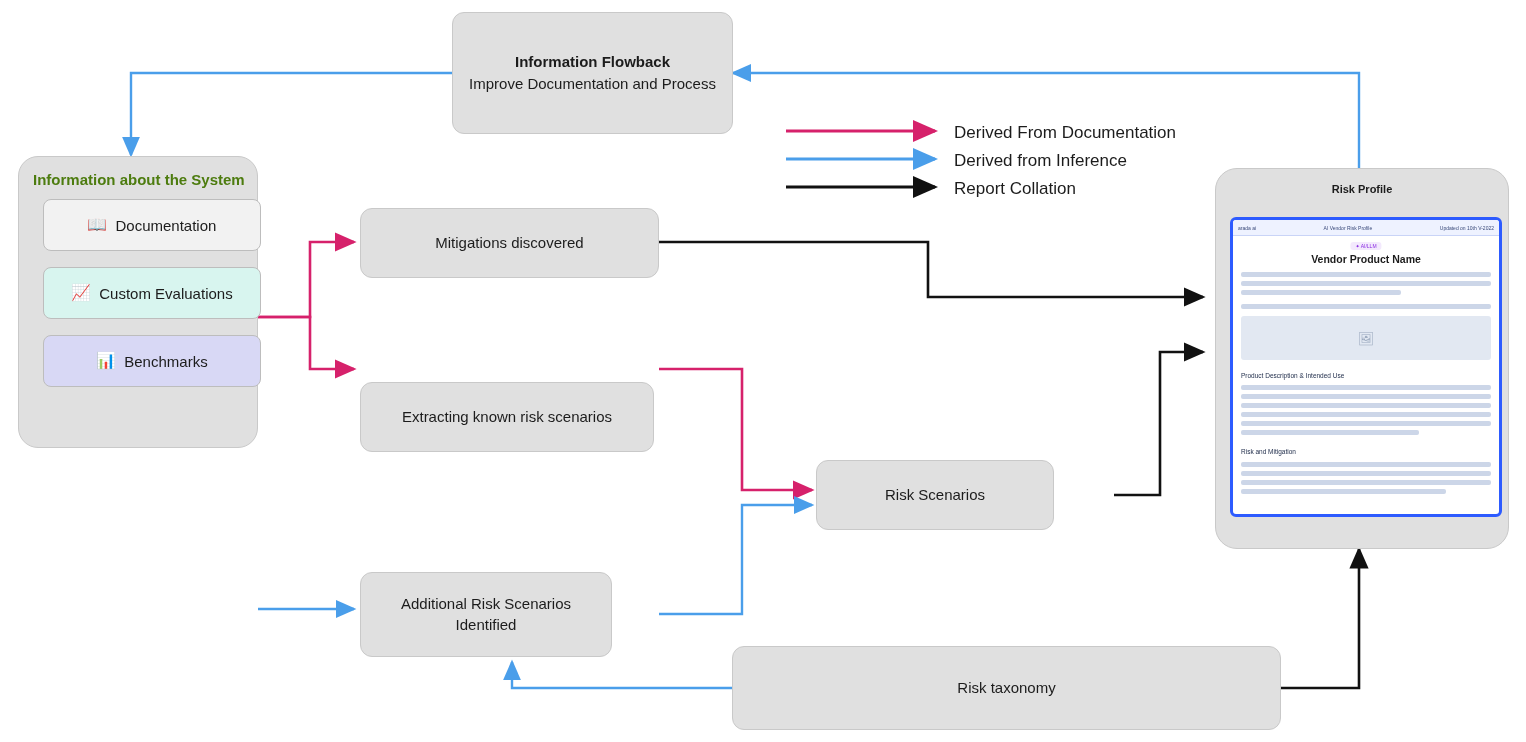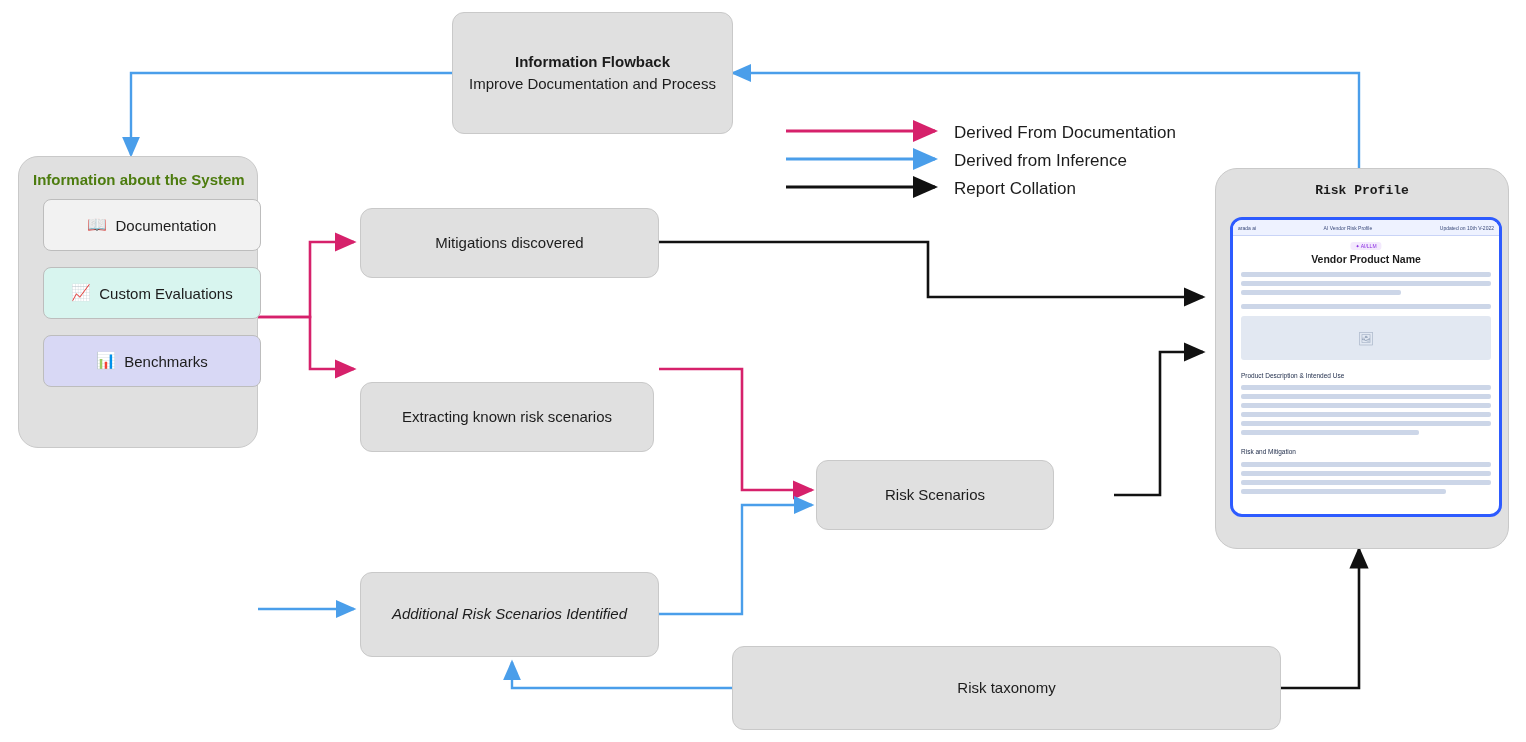--- a/index.html
+++ b/index.html
@@ -89,33 +89,32 @@
     background: #e0e0e0;
     border: 1px solid #c9c9c9;
     border-radius: 22px;
   }
   .device-title {
     position: absolute;
     width: 100%;
     top: 14px;
     text-align: center;
     font-weight: bold;
-    font-size: 13px;
-    color: #1c1c1c;
-    font-family: Liberation Mono, monospace;
+    font-size: 11px;
+    color: #1c1c1c;
   }
   .device-screen {
     position: absolute;
     left: 14px;
     top: 48px;
     width: 266px;
     height: 294px;
     background: #ffffff;
     border: 3px solid #2d5bff;
-    border-radius: 12px;
+    border-radius: 6px;
     overflow: hidden;
   }
   .dev-topbar {
     position: absolute;
     left: 0; top: 0; right: 0;
     height: 16px;
     background: #eef2ff;
     border-bottom: 1px solid #c9d4f7;
     font-size: 5px;
     color: #3a4a7a;
@@ -241,21 +240,21 @@
     </div>
   </div>
 
 
   <div class="node" style="left:360px; top:208px; width:299px; height:70px;">Mitigations discovered</div>
 
   <div class="node" style="left:360px; top:334px; width:294px; height:70px;margin-top:48px;">Extracting known risk scenarios</div>
 
   <div class="node" style="left:816px; top:460px; width:238px; height:70px;">Risk Scenarios</div>
 
-  <div class="node" style="left:360px; top:572px; width:299px; height:85px;font-style:italic;">Additional Risk Scenarios Identified</div>
+  <div class="node" style="left:360px; top:572px; width:252px; height:85px;">Additional Risk Scenarios Identified</div>
 
   <div class="node" style="left:732px; top:646px; width:549px; height:84px;text-align:right;">Risk taxonomy</div>
 
   <div class="device-outer" style="left:1215px; top:168px; width:294px; height:381px;">
     <div class="device-title">Risk Profile</div>
 
     <div class="device-screen">
       <div class="dev-topbar">
         <span>arada  ai</span>
         <span>AI Vendor Risk Profile</span>

